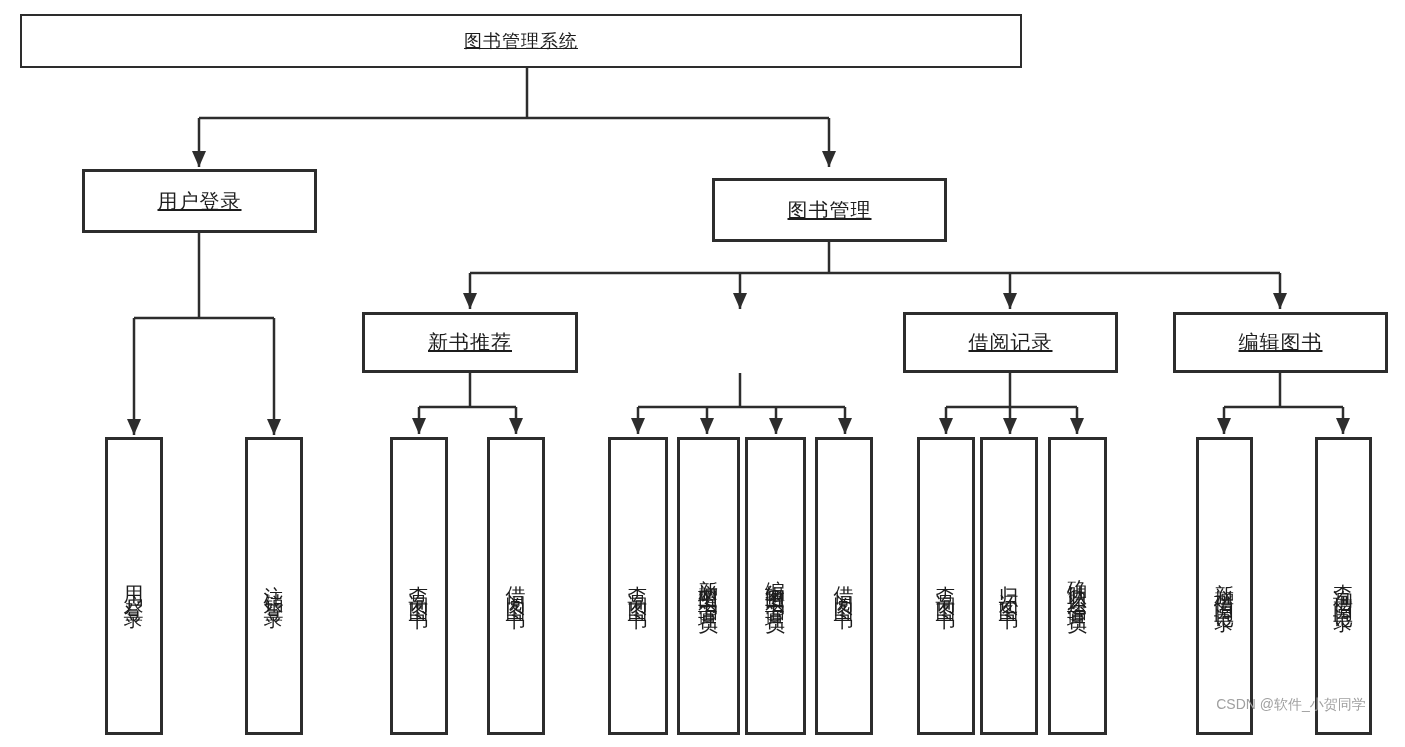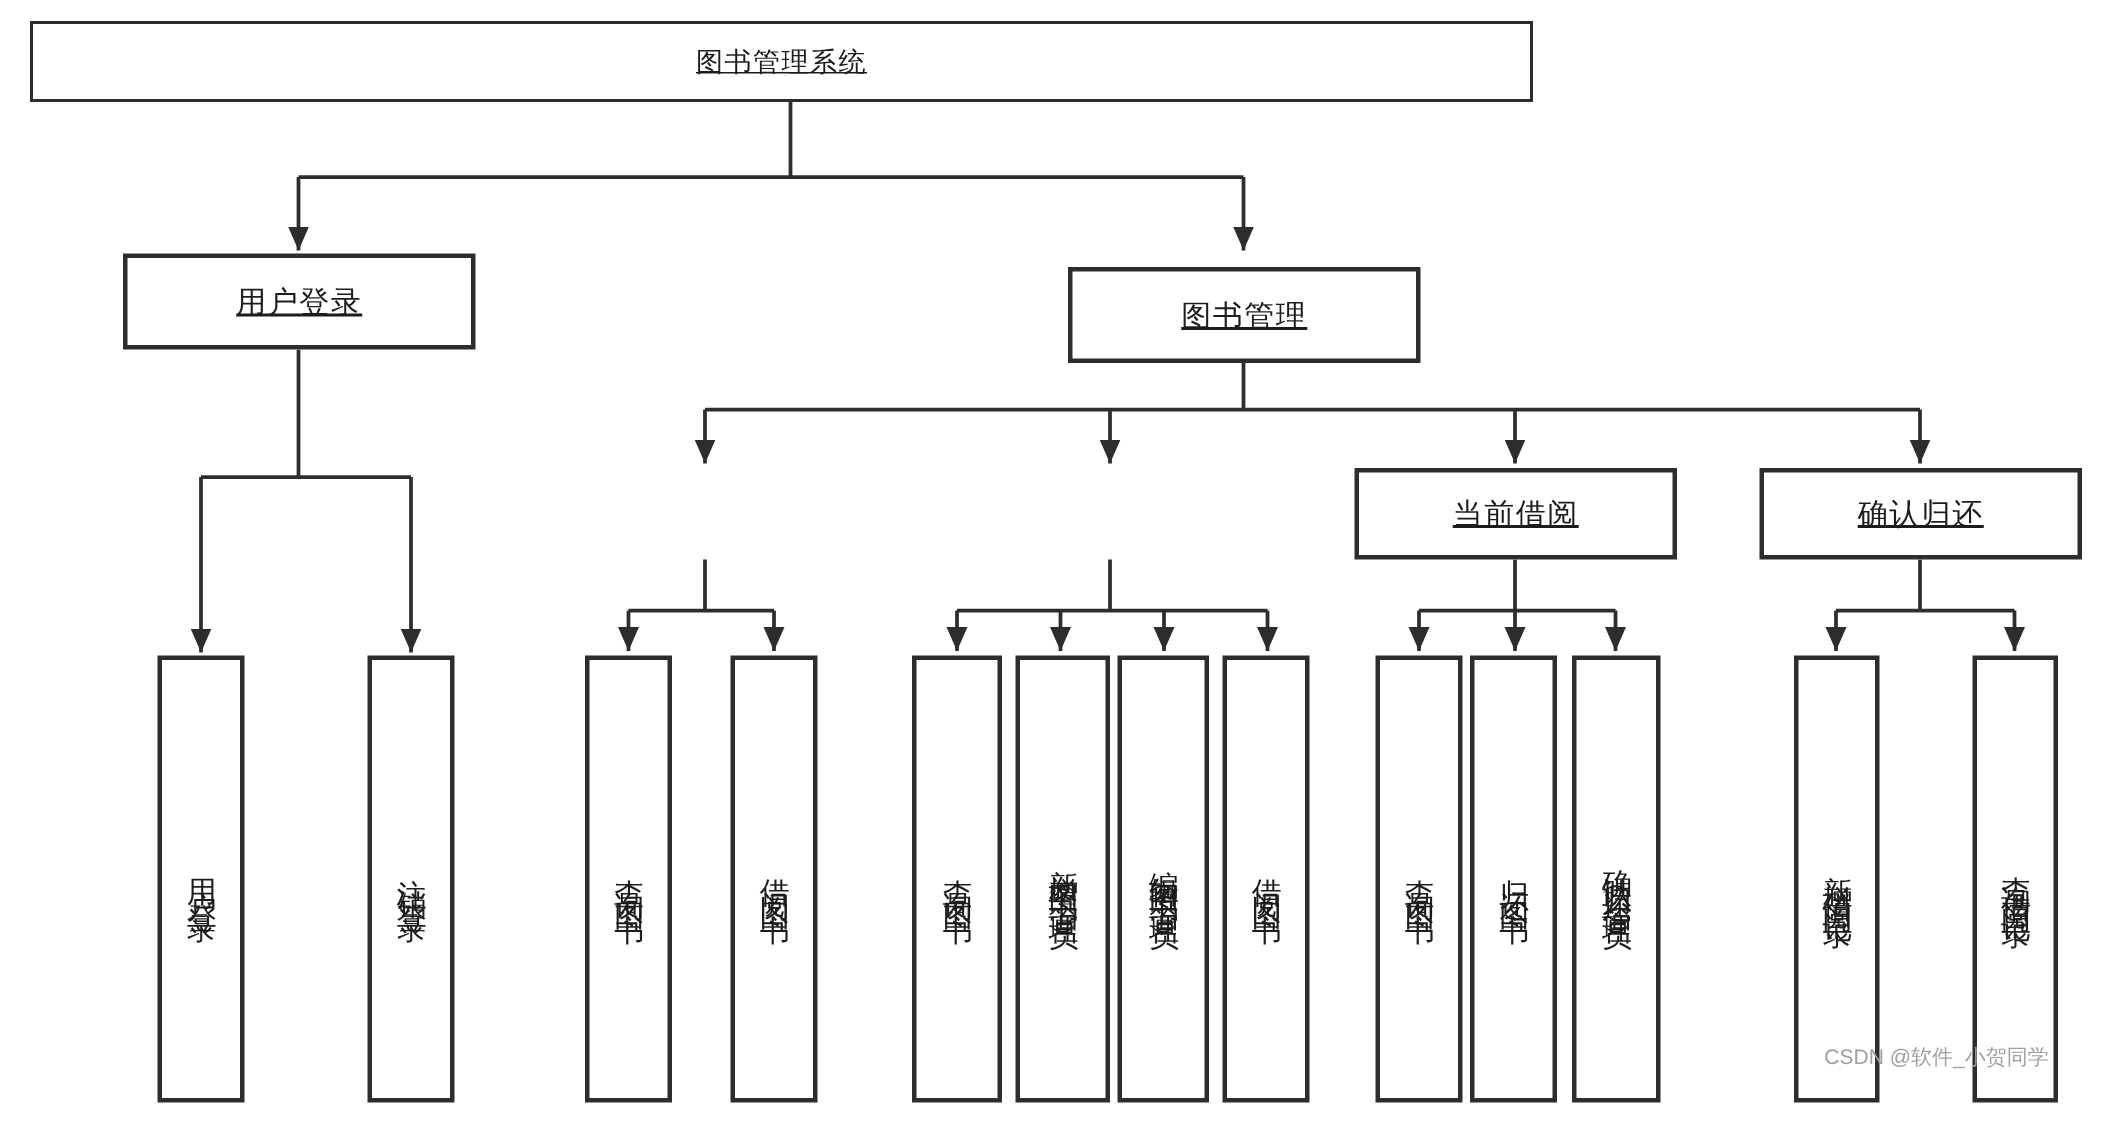--- a/index.html
+++ b/index.html
@@ -115,25 +115,28 @@
     <span class="hlabel">图书管理系统</span>
   </div>
 
   <div class="box" style="left:82px;top:169px;width:235px;height:64px">
     <span class="hlabel">用户登录</span>
   </div>
   <div class="box" style="left:712px;top:178px;width:235px;height:64px">
     <span class="hlabel">图书管理</span>
   </div>
 
+  <div class="box" style="left:362px;top:312px;width:216px;height:61px">
+    <span class="hlabel">新书推荐</span>
+  </div>
   <div class="box" style="left:903px;top:312px;width:215px;height:61px">
-    <span class="hlabel">当前借阅</span>
+    <span class="hlabel">借阅记录</span>
   </div>
   <div class="box" style="left:1173px;top:312px;width:215px;height:61px">
-    <span class="hlabel">确认归还</span>
+    <span class="hlabel">编辑图书</span>
   </div>
 
   <div class="box" style="left:105px;top:437px;width:58px;height:298px">
     <span class="vtext">用户登录</span>
   </div>
   <div class="box" style="left:245px;top:437px;width:58px;height:298px">
     <span class="vtext">注销登录</span>
   </div>
 
   <div class="box" style="left:390px;top:437px;width:58px;height:298px">

